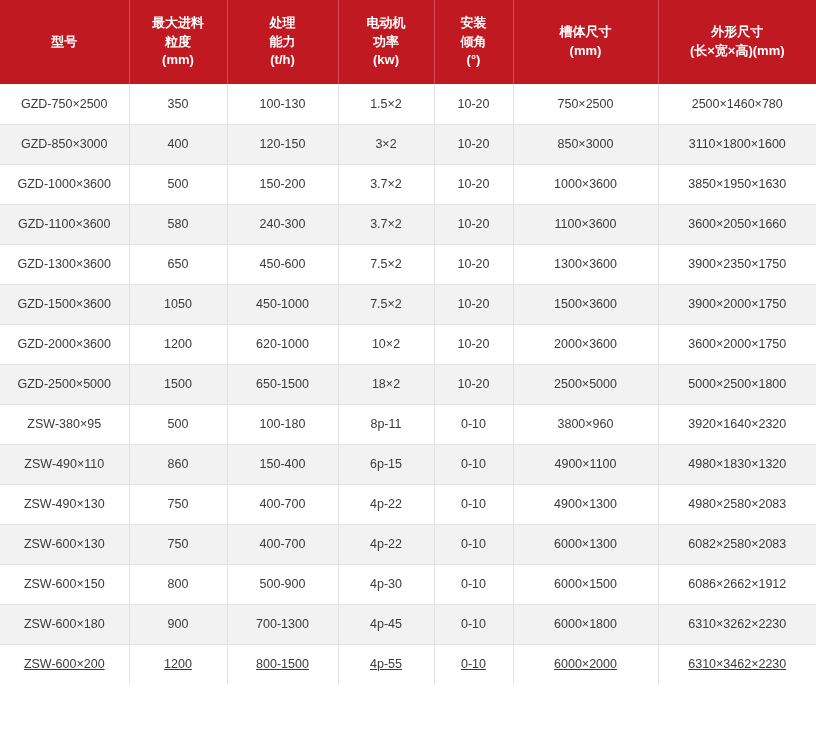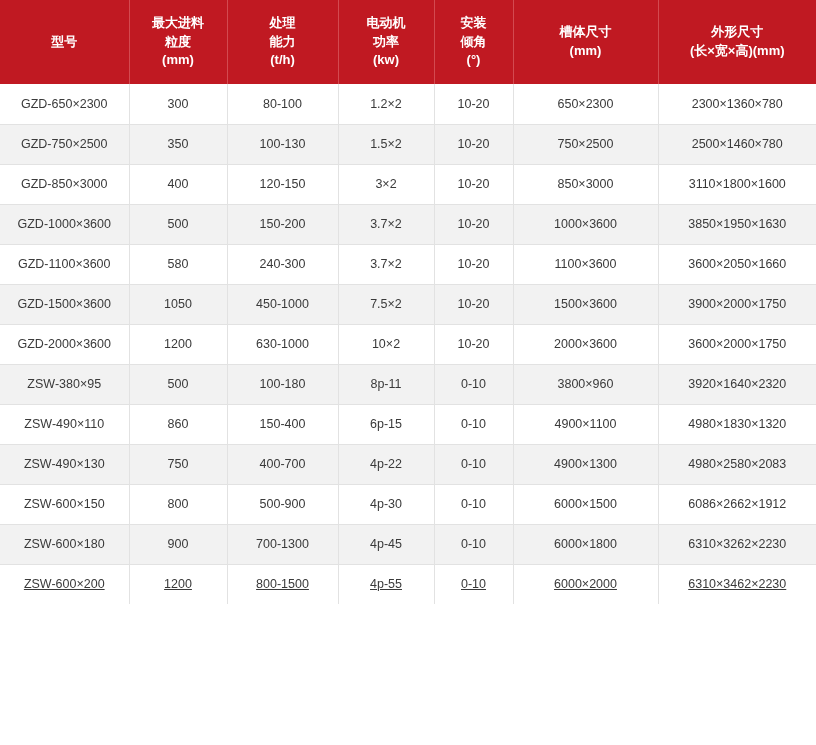--- a/index.html
+++ b/index.html
@@ -116,29 +116,20 @@
         <span class="unit">(mm)</span>
       </th>
       <th>
         <span>外形尺寸</span>
         <span class="unit">(长×宽×高)(mm)</span>
       </th>
     </tr>
   </thead>
   <tbody id="table-body">
       <tr>
-        <td>GZD-650×2300</td>
-        <td>300</td>
-        <td>80-100</td>
-        <td>1.2×2</td>
-        <td>10-20</td>
-        <td>650×2300</td>
-        <td>2300×1360×780</td>
-      </tr>
-      <tr>
         <td>GZD-750×2500</td>
         <td>350</td>
         <td>100-130</td>
         <td>1.5×2</td>
         <td>10-20</td>
         <td>750×2500</td>
         <td>2500×1460×780</td>
       </tr>
       <tr>
         <td>GZD-850×3000</td>
@@ -161,36 +152,54 @@
       <tr>
         <td>GZD-1100×3600</td>
         <td>580</td>
         <td>240-300</td>
         <td>3.7×2</td>
         <td>10-20</td>
         <td>1100×3600</td>
         <td>3600×2050×1660</td>
       </tr>
       <tr>
+        <td>GZD-1300×3600</td>
+        <td>650</td>
+        <td>450-600</td>
+        <td>7.5×2</td>
+        <td>10-20</td>
+        <td>1300×3600</td>
+        <td>3900×2350×1750</td>
+      </tr>
+      <tr>
         <td>GZD-1500×3600</td>
         <td>1050</td>
         <td>450-1000</td>
         <td>7.5×2</td>
         <td>10-20</td>
         <td>1500×3600</td>
         <td>3900×2000×1750</td>
       </tr>
       <tr>
         <td>GZD-2000×3600</td>
         <td>1200</td>
-        <td>630-1000</td>
+        <td>620-1000</td>
         <td>10×2</td>
         <td>10-20</td>
         <td>2000×3600</td>
         <td>3600×2000×1750</td>
+      </tr>
+      <tr>
+        <td>GZD-2500×5000</td>
+        <td>1500</td>
+        <td>650-1500</td>
+        <td>18×2</td>
+        <td>10-20</td>
+        <td>2500×5000</td>
+        <td>5000×2500×1800</td>
       </tr>
       <tr>
         <td>ZSW-380×95</td>
         <td>500</td>
         <td>100-180</td>
         <td>8p-11</td>
         <td>0-10</td>
         <td>3800×960</td>
         <td>3920×1640×2320</td>
       </tr>
@@ -206,20 +215,29 @@
       <tr>
         <td>ZSW-490×130</td>
         <td>750</td>
         <td>400-700</td>
         <td>4p-22</td>
         <td>0-10</td>
         <td>4900×1300</td>
         <td>4980×2580×2083</td>
       </tr>
       <tr>
+        <td>ZSW-600×130</td>
+        <td>750</td>
+        <td>400-700</td>
+        <td>4p-22</td>
+        <td>0-10</td>
+        <td>6000×1300</td>
+        <td>6082×2580×2083</td>
+      </tr>
+      <tr>
         <td>ZSW-600×150</td>
         <td>800</td>
         <td>500-900</td>
         <td>4p-30</td>
         <td>0-10</td>
         <td>6000×1500</td>
         <td>6086×2662×1912</td>
       </tr>
       <tr>
         <td>ZSW-600×180</td>

